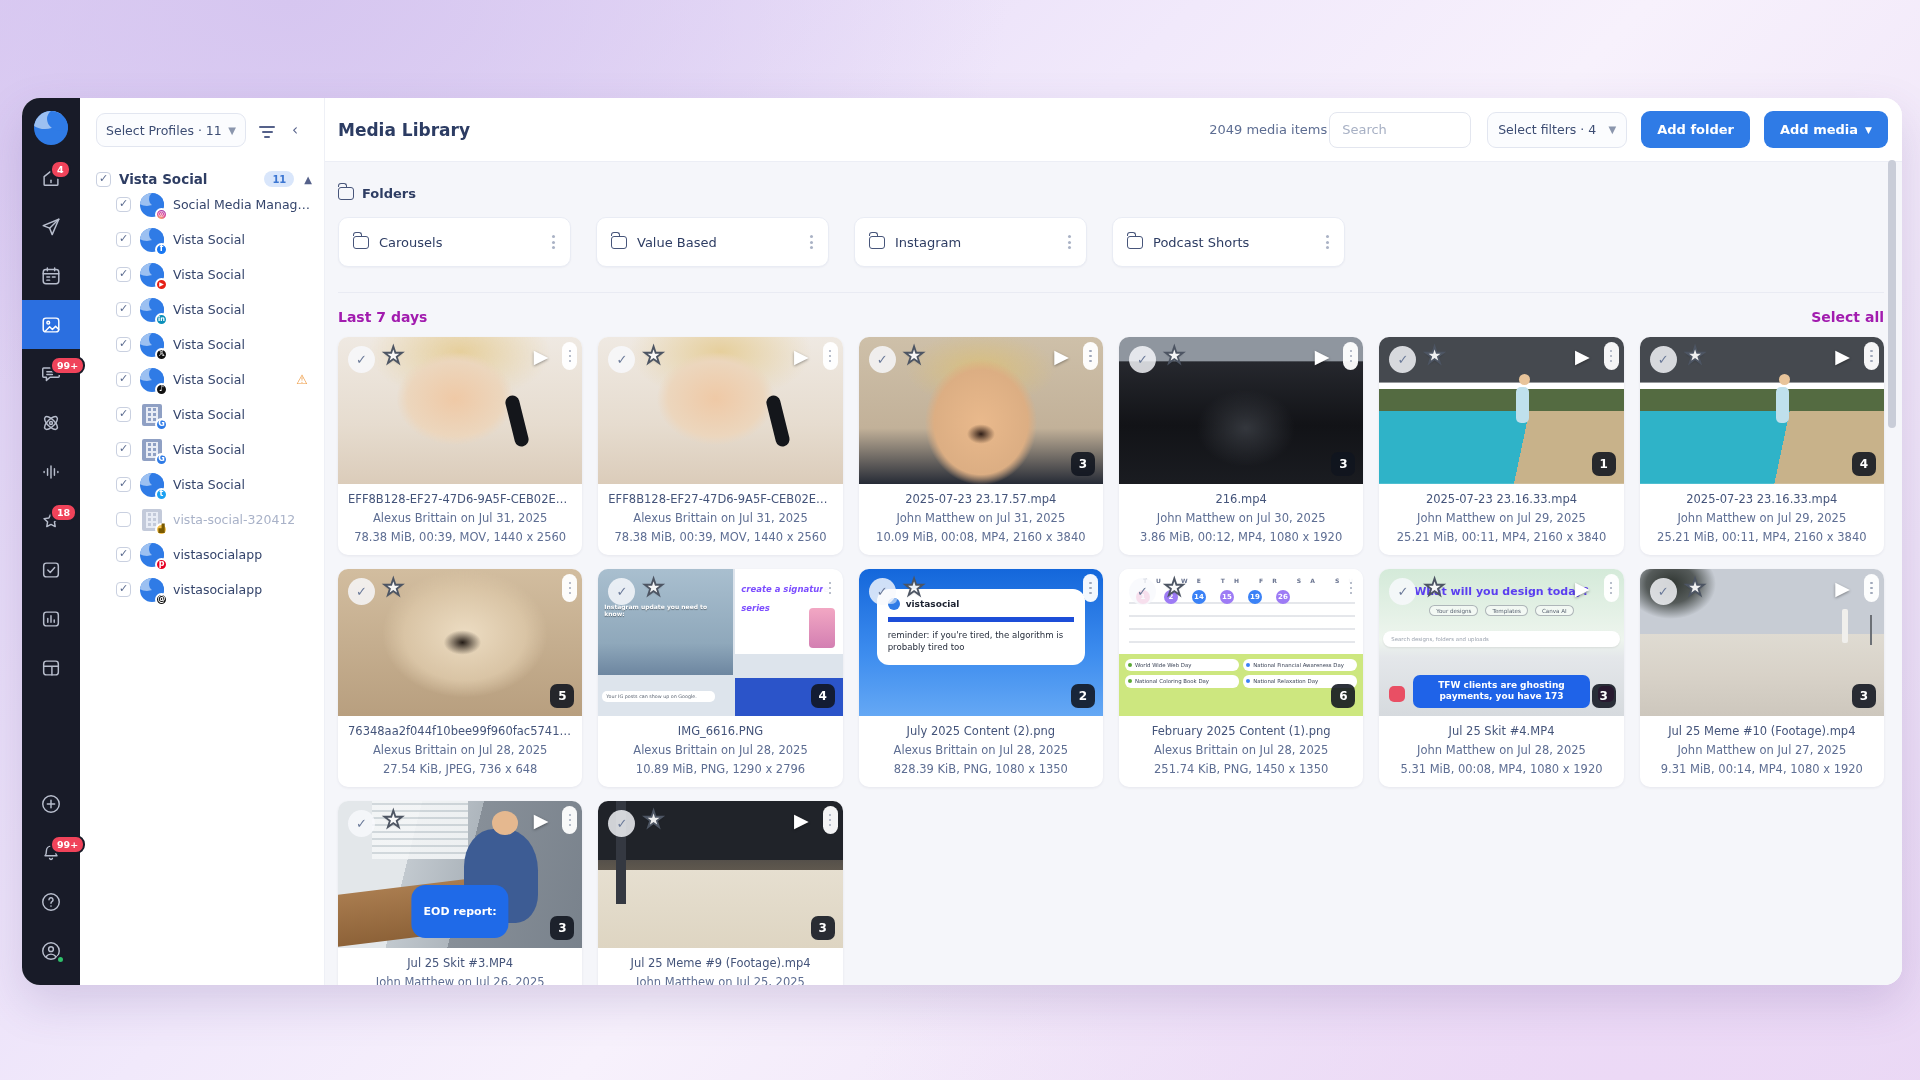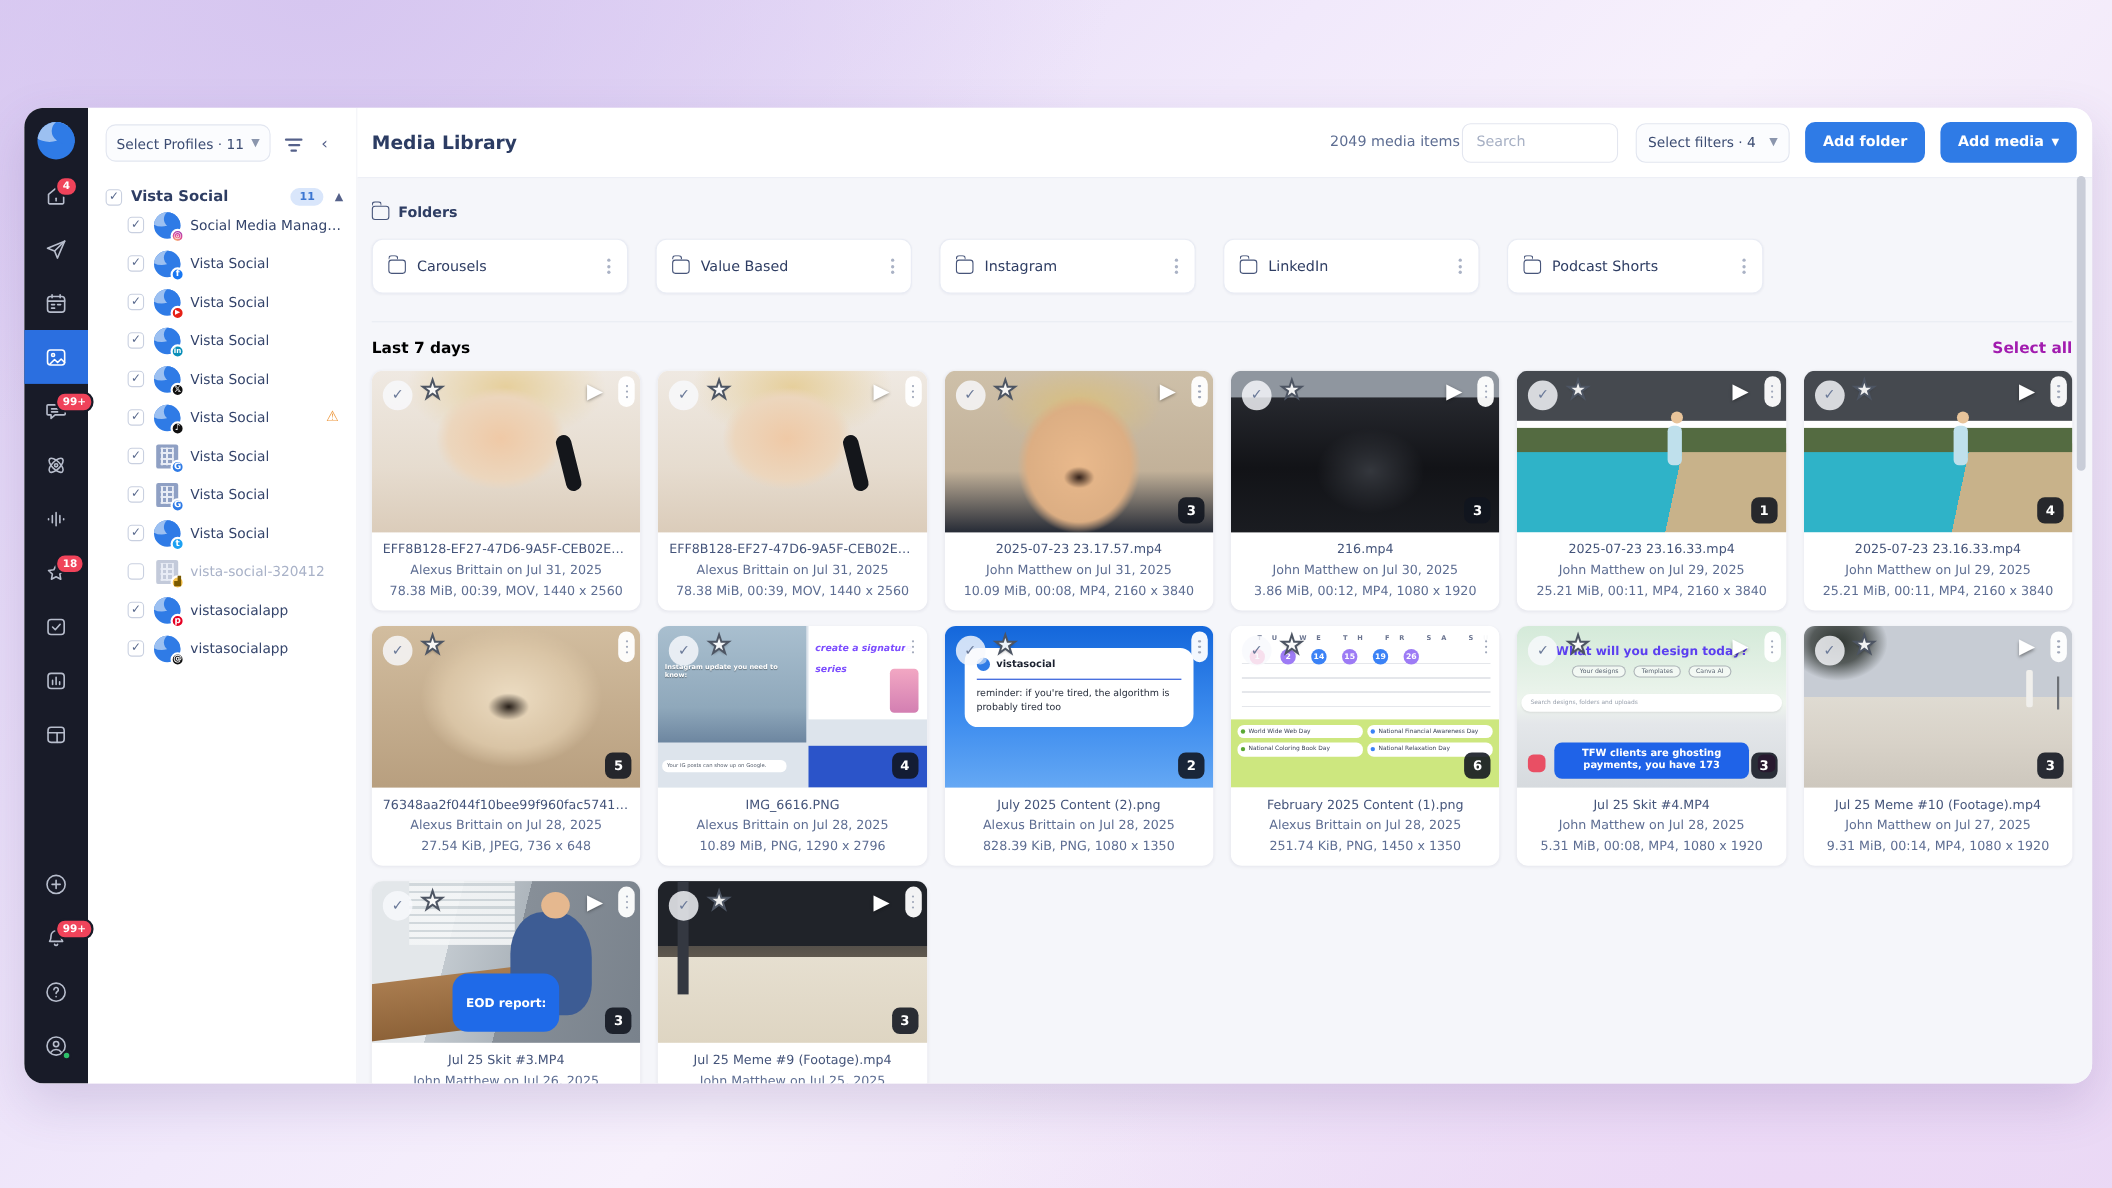--- a/index.html
+++ b/index.html
@@ -96,21 +96,21 @@
   .foldicon:before { content:""; position:absolute; left:-1px; top:-5px; width:7px; height:3px; border:1.6px solid #47557a; border-bottom:none; border-radius:3px 3px 0 0; }
   .chips { display:flex; gap:25px; margin-top:16px; }
   .chip { width:233px; height:50px; background:#fff; border:1px solid #e9ecf4; border-radius:10px;
     display:flex; align-items:center; gap:10px; padding:0 10px 0 14px; cursor:pointer; box-shadow:0 1px 2px rgba(25,35,70,.04); }
   .chip .cname { font-size:13px; color:#2e3d63; flex:1; white-space:nowrap; overflow:hidden; }
   .kebab { width:14px; display:flex; flex-direction:column; align-items:center; gap:2.5px; cursor:pointer; padding:4px 0;}
   .kebab b { width:3px; height:3px; border-radius:50%; background:#aab2c5; }
 
   .divider { height:1px; background:#e9ebf3; margin-top:25px; }
   .sec-head { display:flex; align-items:center; margin-top:16px; }
-  .sec-title { font-size:14px; font-weight:bold; color:#000000; }
+  .sec-title { font-size:14px; font-weight:bold; color:#a21caf; }
   .select-all { margin-left:auto; font-size:14px; color:#a21caf; font-weight:bold; cursor:pointer; }
 
   .grid { display:grid; grid-template-columns:repeat(6, 1fr); gap:14px 16px; margin-top:12px; }
   .mcard { background:#fff; border-radius:10px; box-shadow:0 1px 3px rgba(25,35,70,.07); overflow:hidden; cursor:pointer; }
   .thumb { position:relative; height:147px; overflow:hidden; }
   .cap { padding:6px 10px 8px; text-align:center; }
   .fname  { font-size:11.5px; color:#44547a; line-height:19px; white-space:nowrap; overflow:hidden; text-overflow:ellipsis; }
   .cauthor,.cmeta { font-size:11.5px; color:#5e6e93; line-height:19px; white-space:nowrap; overflow:hidden; }
 
   .tcheck { position:absolute; left:10px; top:9px; width:27px; height:27px; border-radius:50%;
@@ -152,21 +152,21 @@
   .th-ig { background:#dde4ec; }
   .ig-left { position:absolute; left:0; top:0; width:55%; height:72%; background:linear-gradient(180deg,#a9bfcf 0%,#8fa8bb 70%,#6d86a0 100%); }
   .ig-t1 { position:absolute; left:6px; top:34px; width:110px; color:#fff; font-size:6px; font-weight:bold; text-shadow:0 1px 1px rgba(0,0,0,.4); }
   .ig-right { position:absolute; right:0; top:0; width:44%; height:58%; background:#fff; padding:8px 6px; }
   .ig-t3 { color:#7c4dff; font-size:8.5px; font-style:italic; font-weight:bold; line-height:1.15; }
   .ig-phone { position:absolute; right:8px; bottom:6px; width:26px; height:40px; background:linear-gradient(180deg,#f2a7c3,#d37fb2); border-radius:4px; }
   .ig-bubble { position:absolute; left:4px; bottom:14px; width:46%; background:#fff; border-radius:5px; padding:3px 4px; color:#57606e; font-size:4.8px; }
   .ig-strip { position:absolute; right:0; bottom:0; width:44%; height:26%; background:#2b54c9; }
   .th-quote { background:linear-gradient(180deg,#1467db 0%,#3f8eef 60%,#65a8f4 100%); }
   .q-card { position:absolute; left:18px; right:18px; top:20px; background:#fff; border-radius:12px; padding:9px 11px 12px; }
-  .q-brand { display:flex; align-items:center; gap:6px; border-bottom:1px solid #1d4ed8; padding-bottom:7px; }
+  .q-brand { display:flex; align-items:center; gap:6px; border-bottom:5px solid #1d4ed8; padding-bottom:7px; }
   .q-logo { width:12px; height:12px; border-radius:50%; background:#2f7be6; position:relative; overflow:hidden; }
   .q-logo:before { content:""; position:absolute; left:-3px; top:-3px; width:12px; height:9px; background:#9cc0f1; border-radius:50%; }
   .q-name { font-size:9px; font-weight:bold; color:#1c2230; }
   .q-text { margin-top:8px; font-size:8.6px; color:#272e3c; line-height:1.35; }
   .th-cal { background:#ffffff; }
   .cal-wd { position:absolute; left:24px; right:8px; top:8px; font-size:6px; letter-spacing:9px; color:#6a7490; font-weight:bold; white-space:nowrap; overflow:hidden;}
   .cal-grid { position:absolute; left:10px; right:8px; top:22px; height:52px;
       background:repeating-linear-gradient(0deg, rgba(105,116,140,.35) 0 1.5px, transparent 1.5px 13px); background-size:100% 52px;
       opacity:.5; }
   .cal-days { position:absolute; left:10px; right:8px; top:20px; height:58px; display:flex; flex-wrap:wrap; align-content:space-between; }
@@ -486,29 +486,20 @@
             <span class="foldicon"></span>
             <span class="cname">Instagram</span>
             <span class="kebab">
                 <b></b>
                 <b></b>
                 <b></b>
               </span>
           </div>
           <div class="chip">
             <span class="foldicon"></span>
-            <span class="cname">LinkedIn</span>
-            <span class="kebab">
-                <b></b>
-                <b></b>
-                <b></b>
-              </span>
-          </div>
-          <div class="chip">
-            <span class="foldicon"></span>
             <span class="cname">Podcast Shorts</span>
             <span class="kebab">
                 <b></b>
                 <b></b>
                 <b></b>
               </span>
           </div>
         </div>
 
         <div class="divider"></div>

